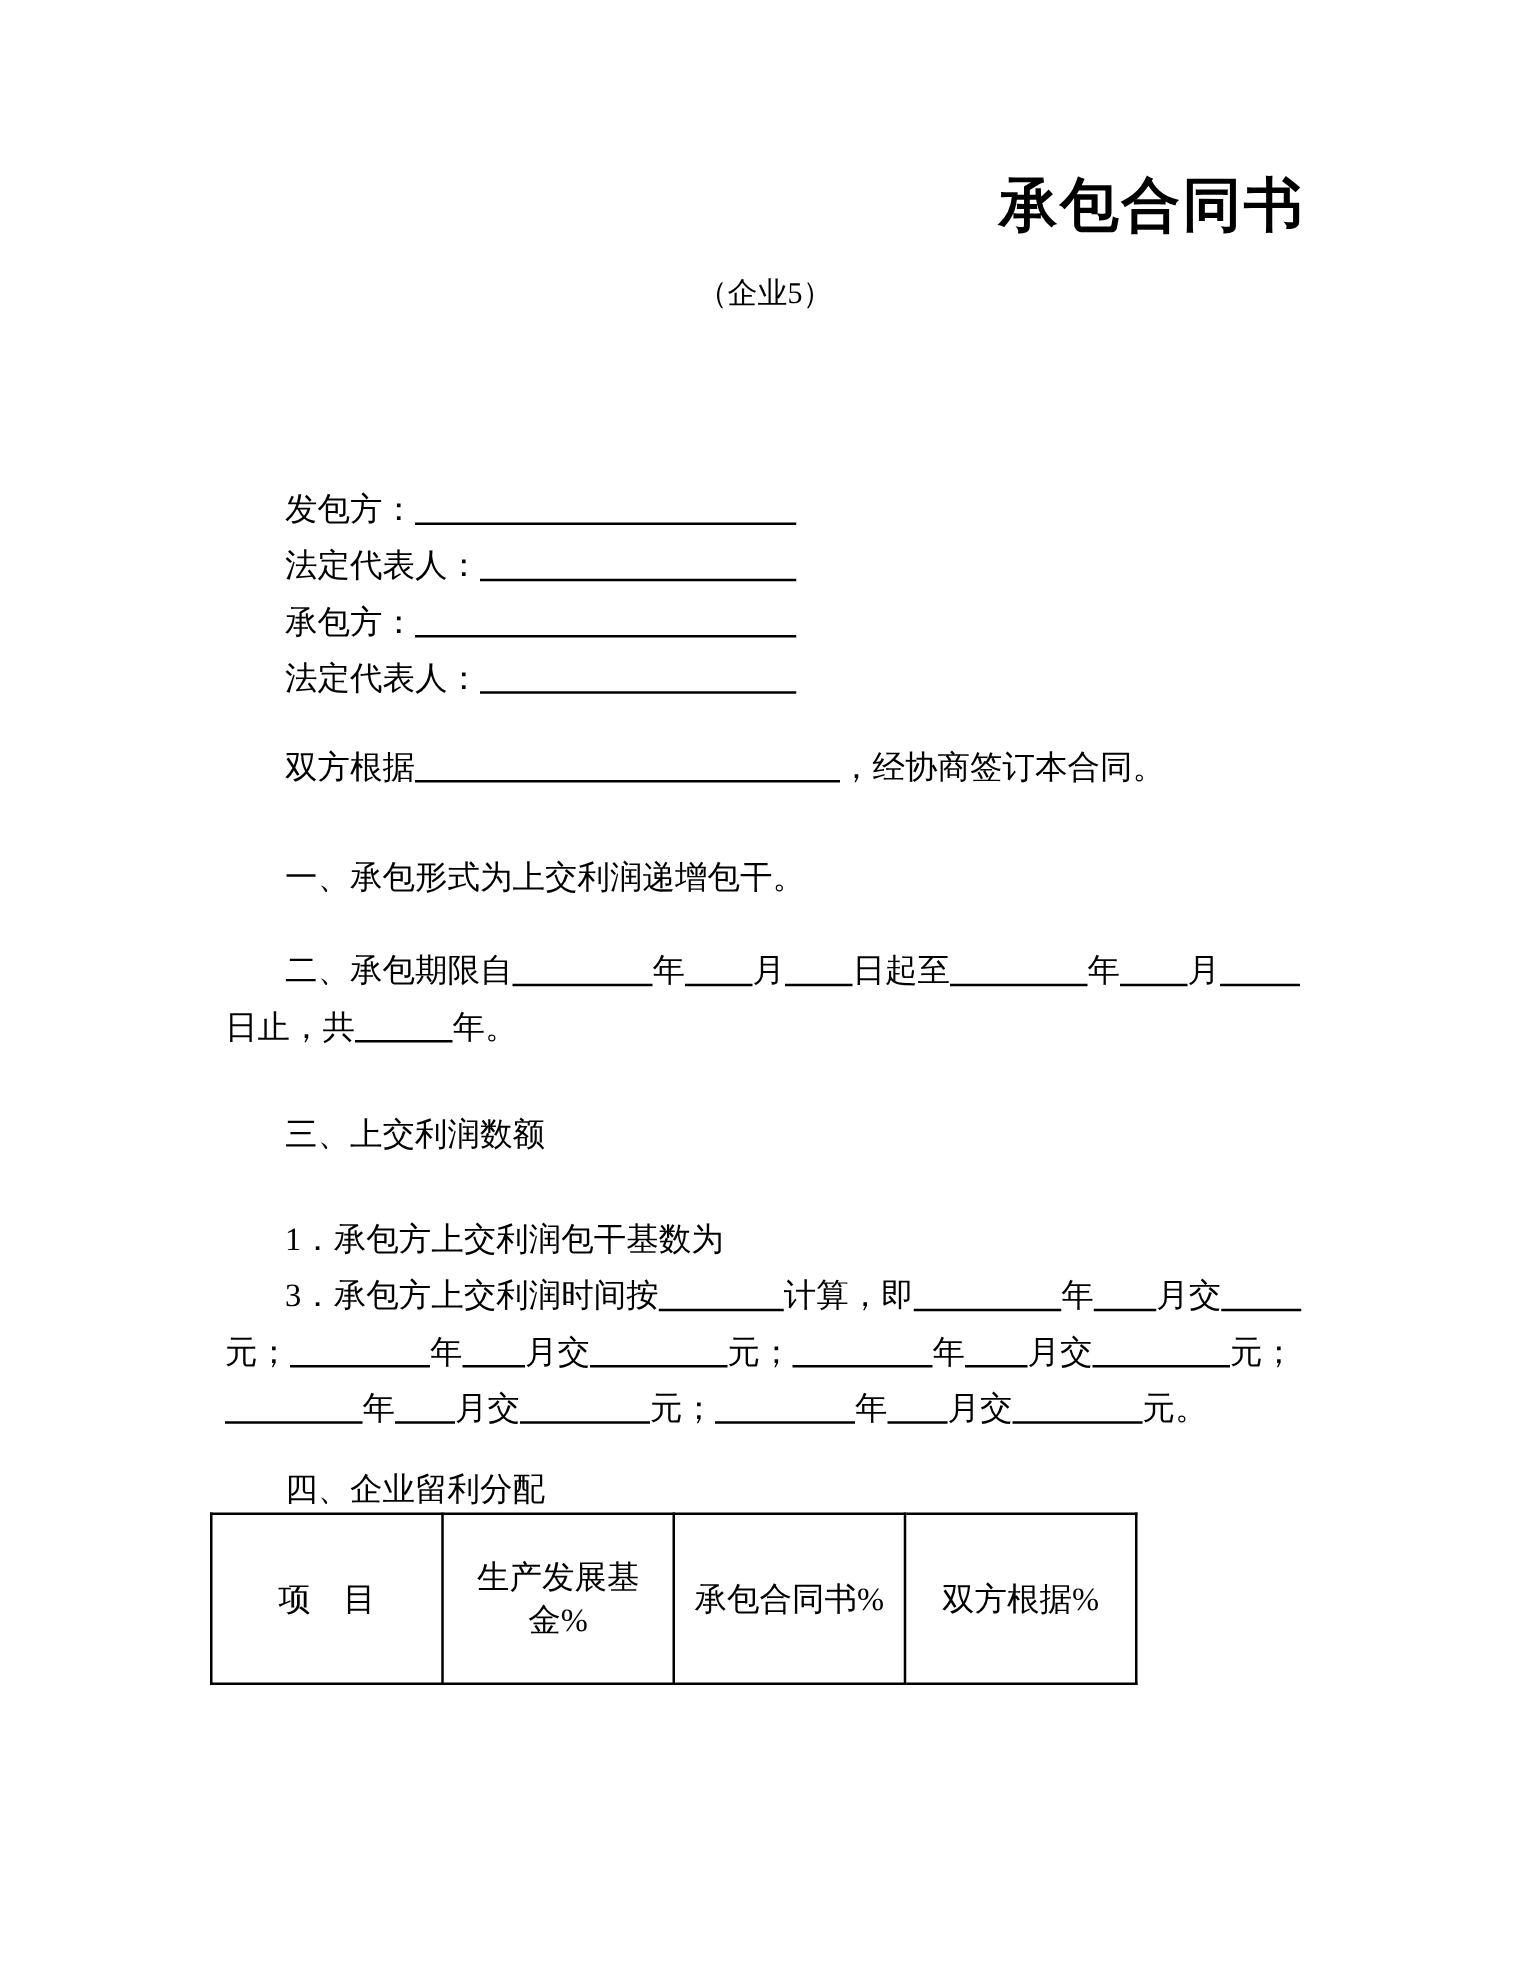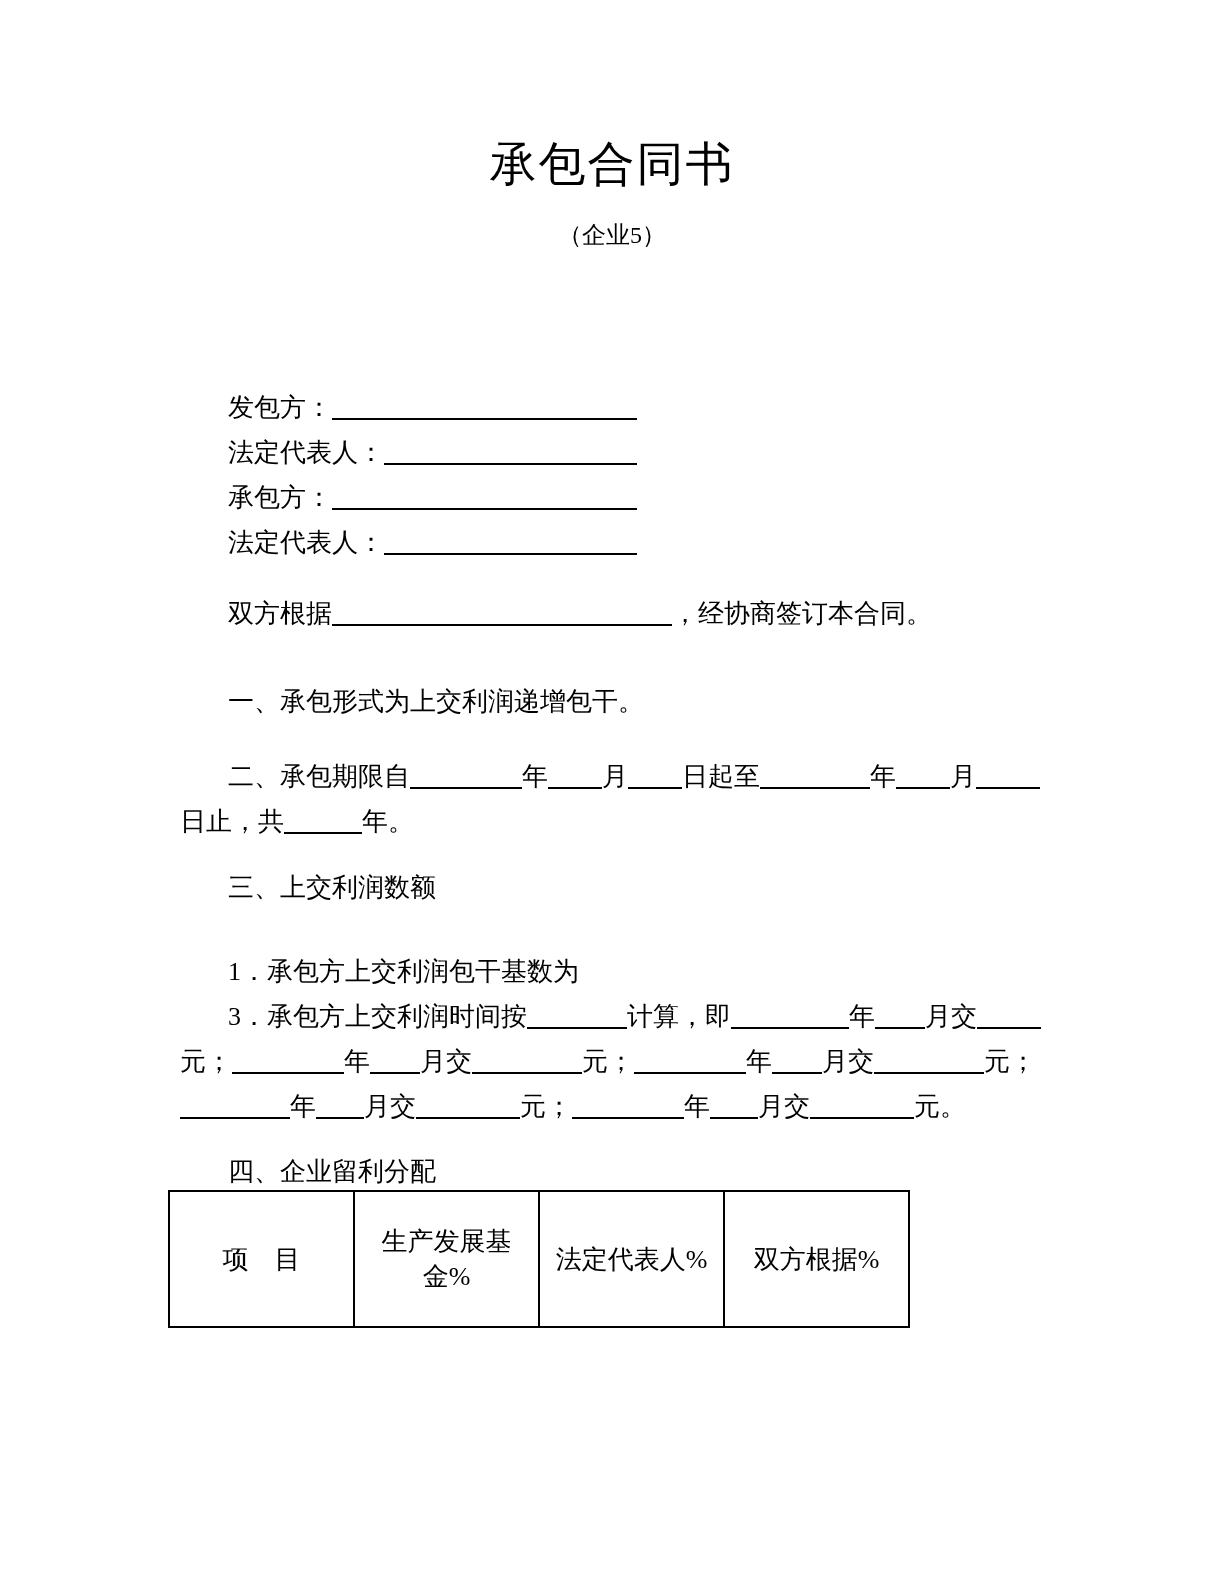--- a/index.html
+++ b/index.html
@@ -10,23 +10,23 @@
     margin: 0 auto;
     background: #ffffff;
     color: #000000;
     box-sizing: border-box;
     padding: 140px 180px 0 180px;
     overflow: hidden;
     font-family: "Liberation Serif", "DejaVu Serif", serif;
   }
   .title {
     margin: 0;
-    text-align: center;
+    text-align: right;
     font-family: "Liberation Sans", "DejaVu Sans", sans-serif;
-    font-weight: 400;
+    font-weight: 700;
     font-size: 47px;
     line-height: 1;
     letter-spacing: 2px;
   }
   .subtitle {
     margin-top: 30px;
     text-align: center;
     font-size: 24px;
     line-height: 36px;
   }
@@ -34,21 +34,21 @@
   .line {
     font-size: 26px;
     line-height: 45px;
     white-space: nowrap;
     margin: 0;
   }
   .indent { padding-left: 48px; }
   .mt-intro   { margin-top: 26px; }
   .mt-c1      { margin-top: 43px; }
   .mt-c2      { margin-top: 30px; }
-  .mt-c3      { margin-top: 21px; }
+  .mt-c3      { margin-top: 41px; }
   .mt-item1   { margin-top: 39px; }
   .mt-c4      { margin-top: 20px; }
   .blank {
     display: inline-block;
     height: 1em;
     border-bottom: 2px solid #000000;
     vertical-align: -4px;
   }
   .contract-table {
     border-collapse: collapse;
@@ -100,19 +100,19 @@
     <p class="line"><span class="blank" style="width: 110px;"></span><span>年</span><span class="blank" style="width: 48px;"></span><span>月交</span><span class="blank" style="width: 104px;"></span><span>元；</span><span class="blank" style="width: 112px;"></span><span>年</span><span class="blank" style="width: 48px;"></span><span>月交</span><span class="blank" style="width: 104px;"></span><span>元。</span></p>
   </div>
 
   <p class="line indent mt-c4">四、企业留利分配</p>
 
   <table class="contract-table">
     <tbody>
       <tr>
         <td>项　目</td>
         <td>生产发展基金%</td>
-        <td>法定代表人%</td>
+        <td>承包合同书%</td>
         <td>双方根据%</td>
       </tr>
     </tbody>
   </table>
 
 </div>
 
 </body></html>

